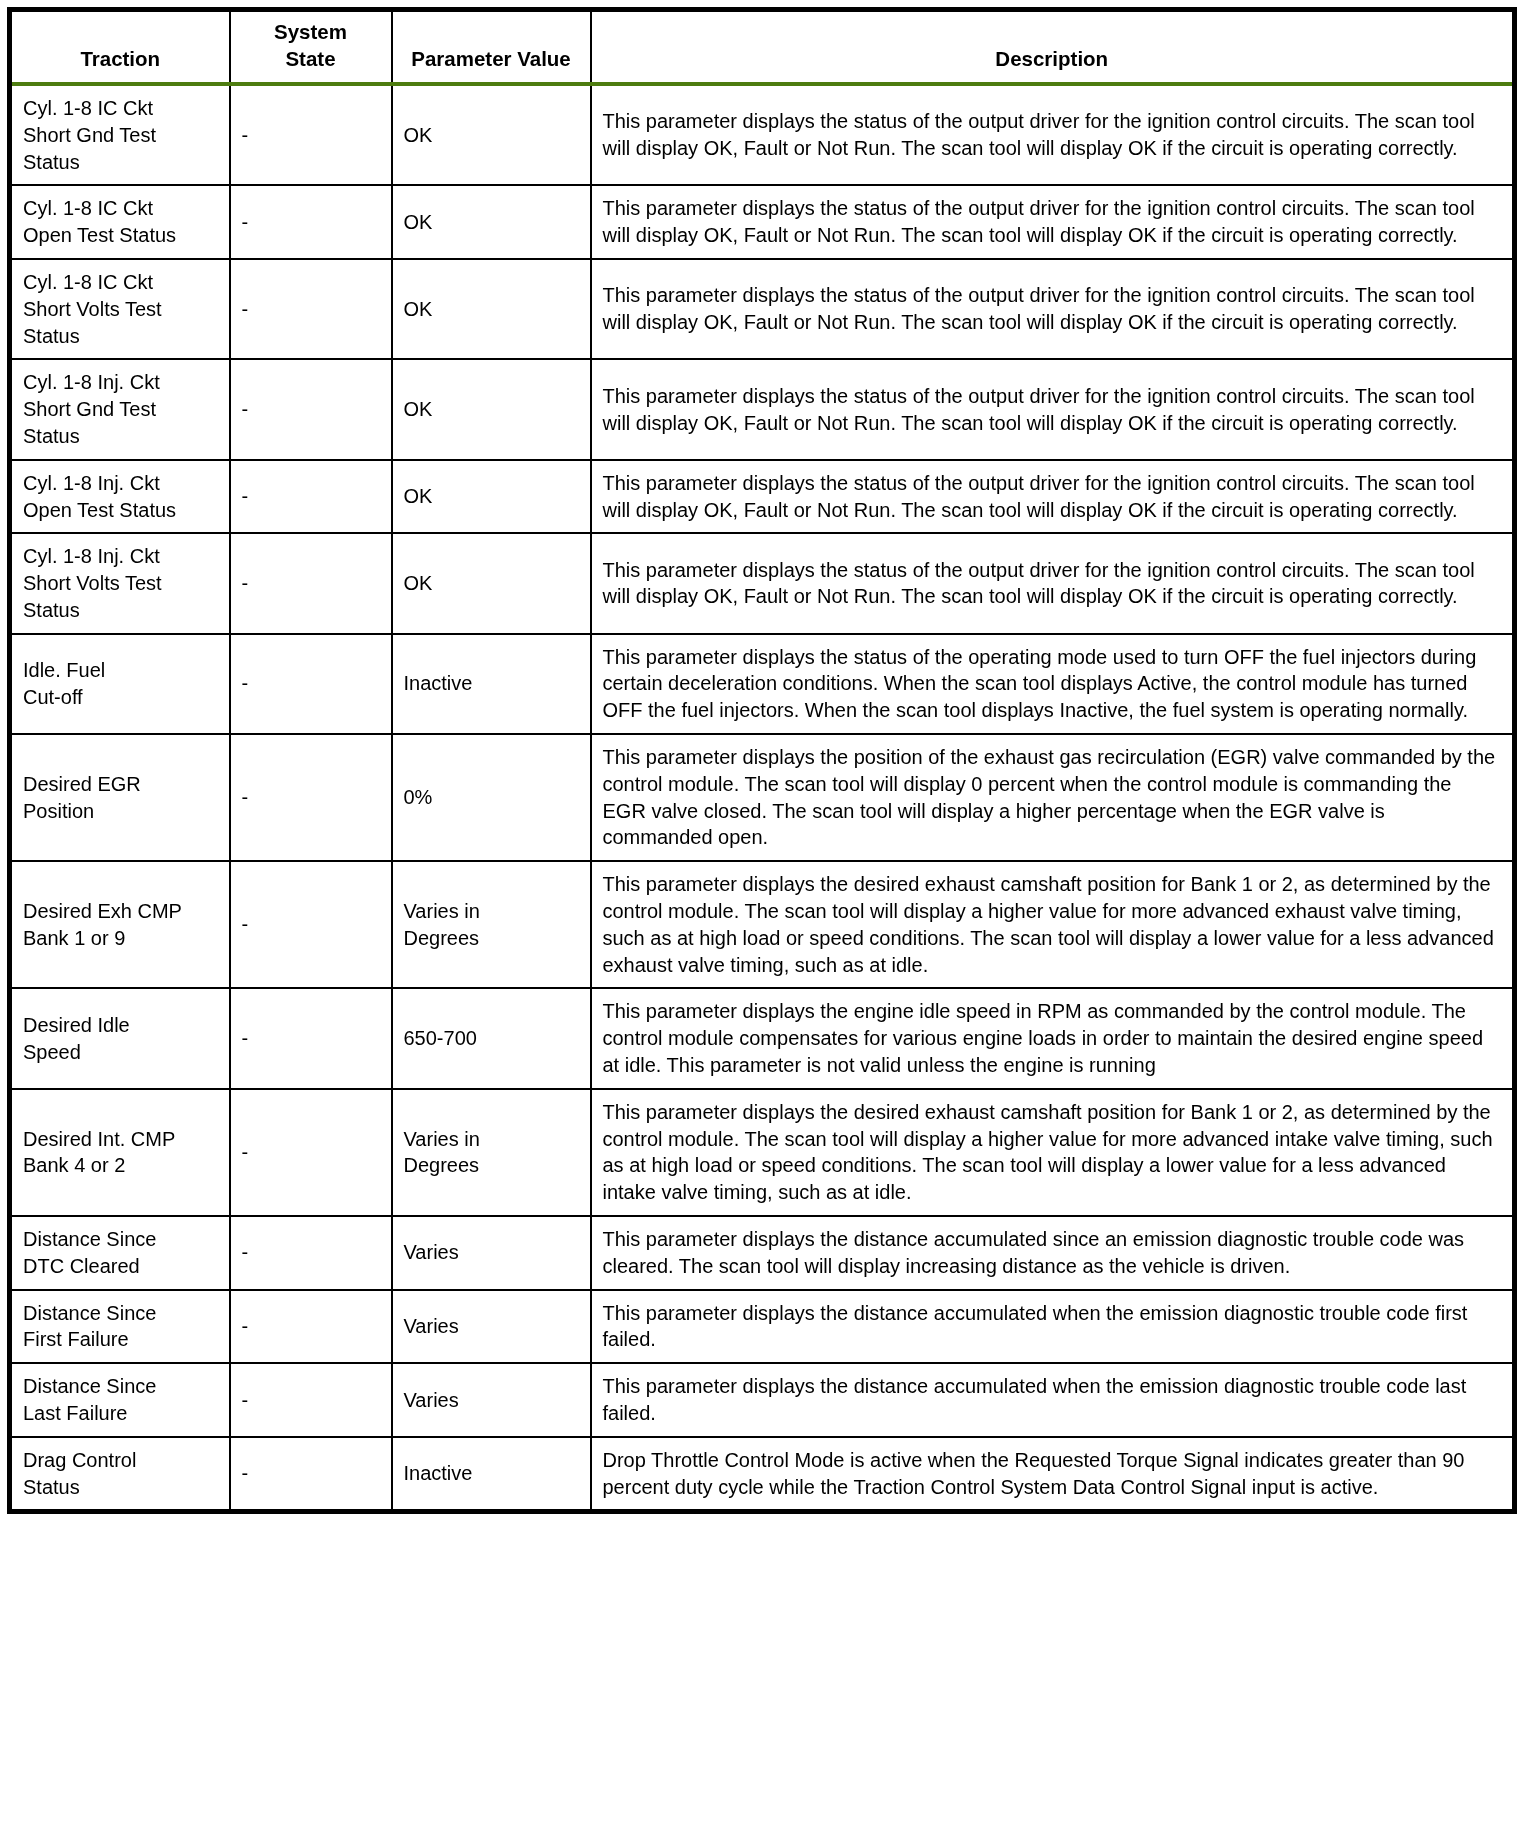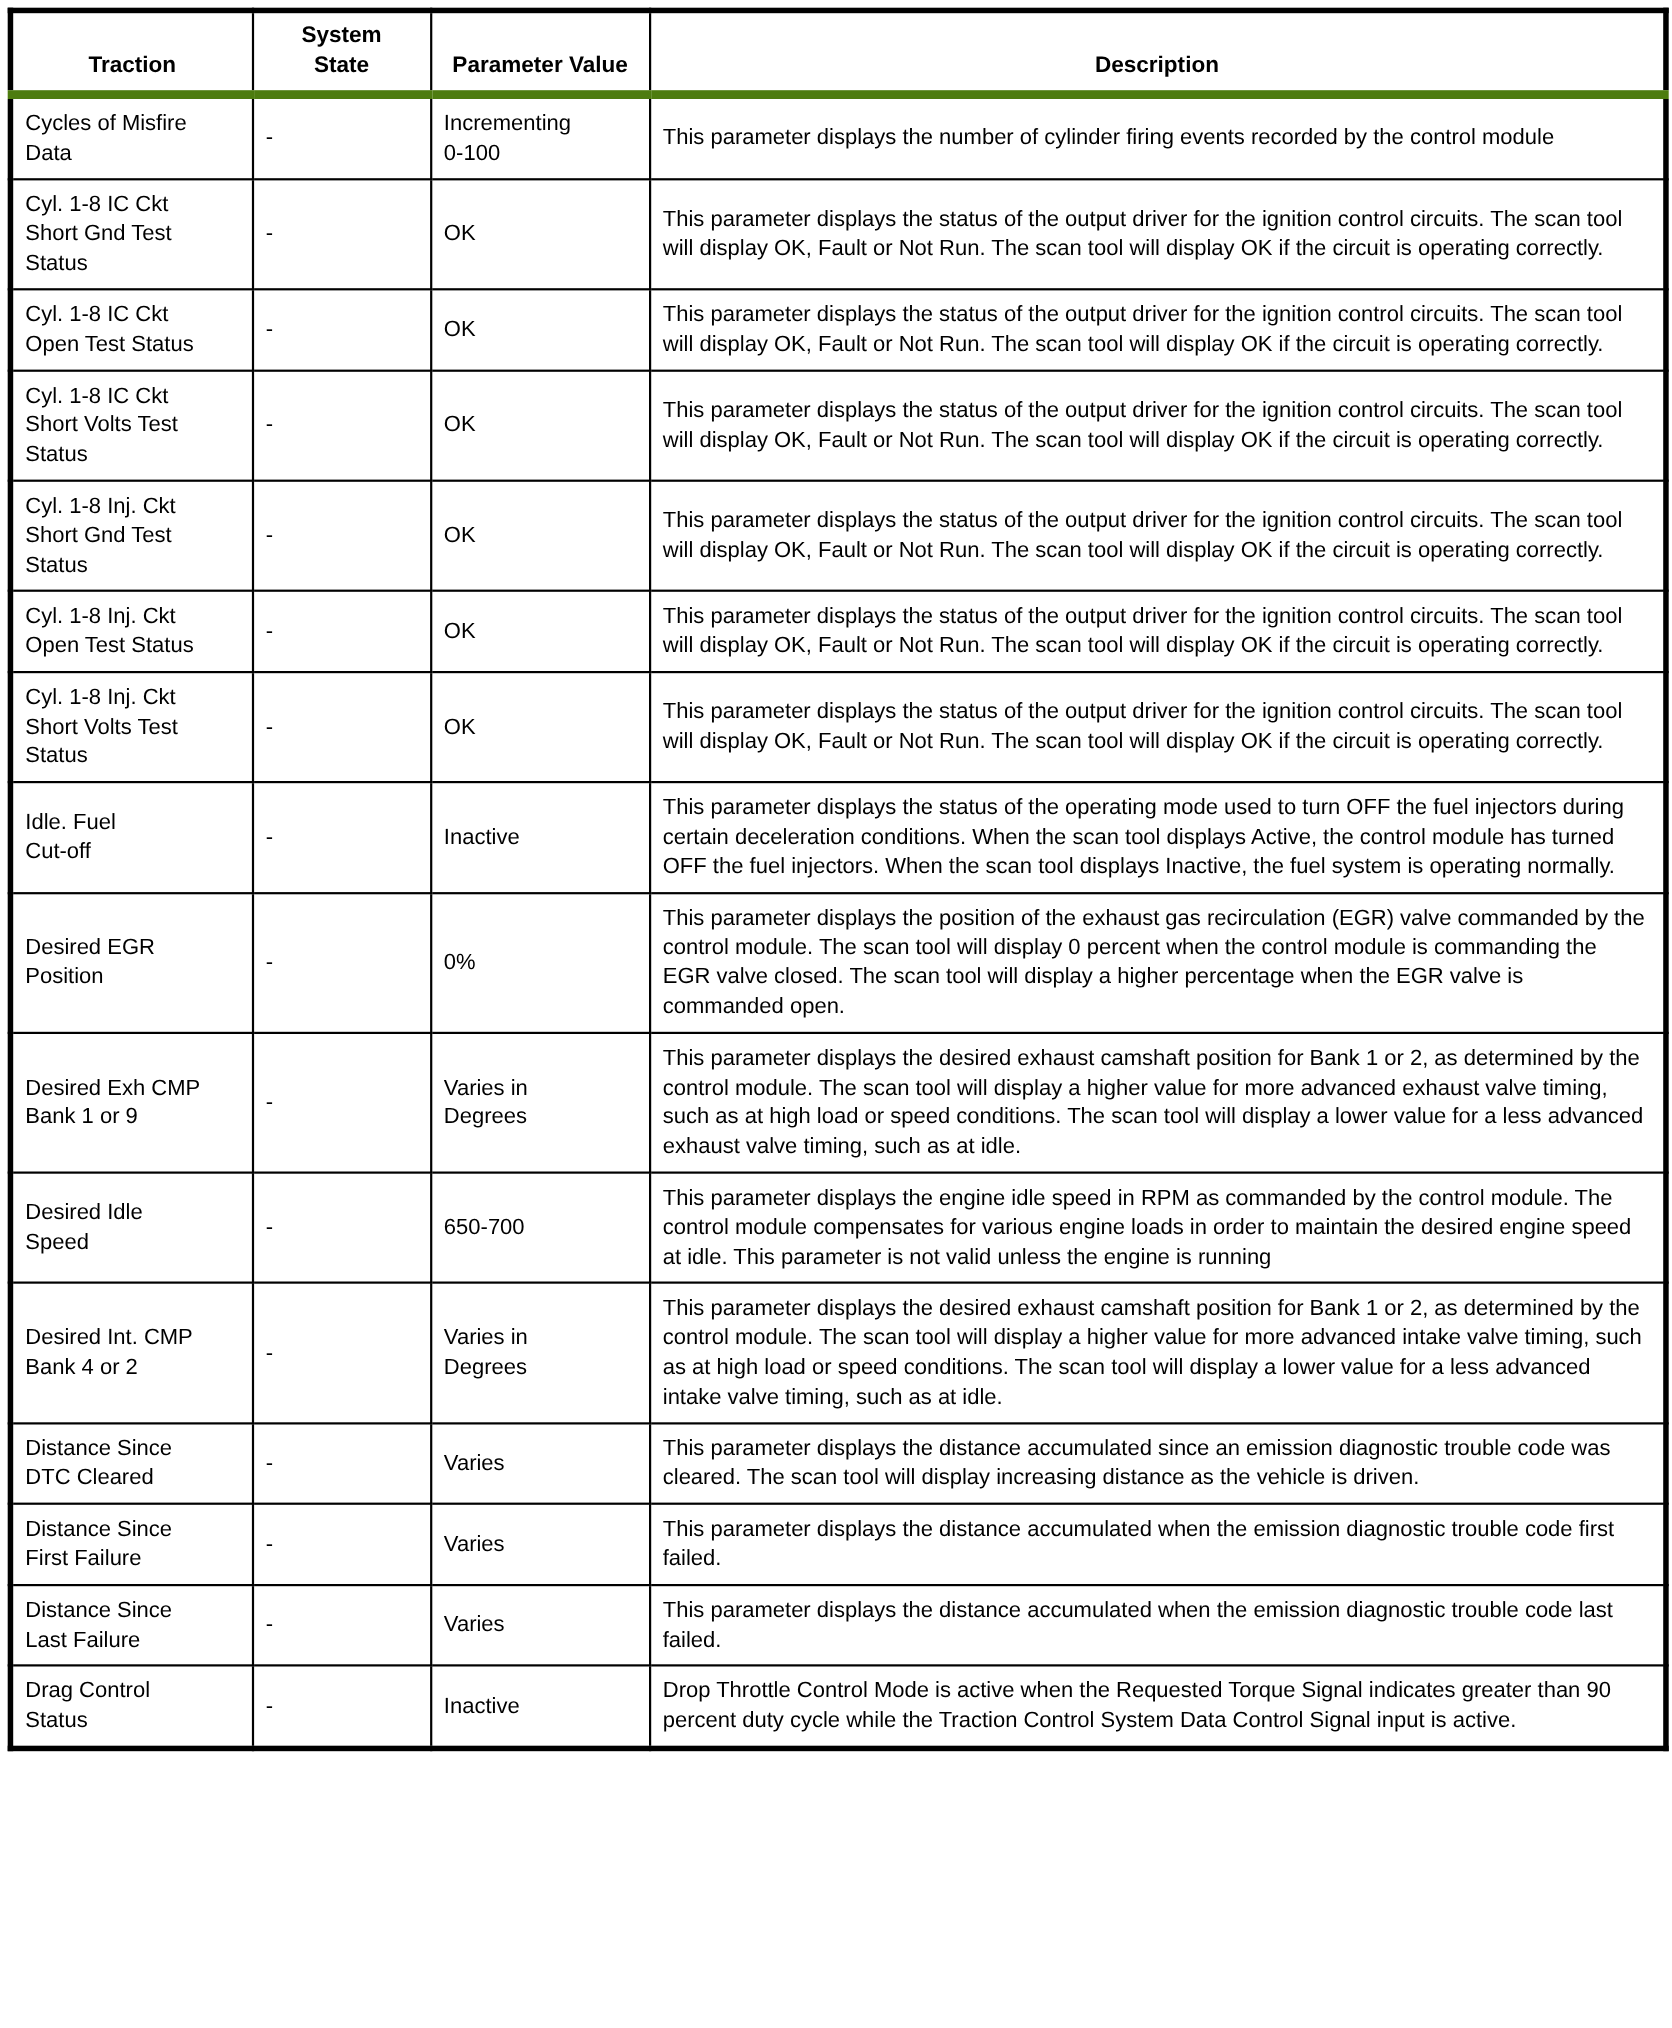--- a/index.html
+++ b/index.html
@@ -33,21 +33,21 @@
     line-height: 1.34;
     color: #000;
     box-sizing: border-box;
   }
   thead th {
     font-weight: bold;
     text-align: center;
     vertical-align: bottom;
     white-space: pre-line;
     padding: 6px 6px 9px 6px;
-    border-bottom: 8px solid #4d7c0f;
+    border-bottom: 4px solid #4d7c0f;
     font-size: 20.5px;
   }
   tbody td {
     vertical-align: middle;
     text-align: left;
     padding: 9px 12px 9px 11px;
   }
   td.col-param     { white-space: pre-line; }
   td.col-state     { white-space: pre-line; }
   td.col-expected  { white-space: pre-line; }
@@ -67,28 +67,20 @@
     <thead>
       <tr>
         <th>Traction</th>
         <th>System
 State</th>
         <th>Parameter Value</th>
         <th>Description</th>
       </tr>
     </thead>
     <tbody>
-        <tr>
-          <td class="col-param">Cycles of Misfire
-Data</td>
-          <td class="col-state">-</td>
-          <td class="col-expected">Incrementing
-0-100</td>
-          <td class="col-description">This parameter displays the number of cylinder firing events recorded by the control module</td>
-        </tr>
         <tr>
           <td class="col-param">Cyl. 1-8 IC Ckt
 Short Gnd Test
 Status</td>
           <td class="col-state">-</td>
           <td class="col-expected">OK</td>
           <td class="col-description">This parameter displays the status of the output driver for the ignition control circuits. The scan tool will display OK, Fault or Not Run. The scan tool will display OK if the circuit is operating correctly.</td>
         </tr>
         <tr>
           <td class="col-param">Cyl. 1-8 IC Ckt

